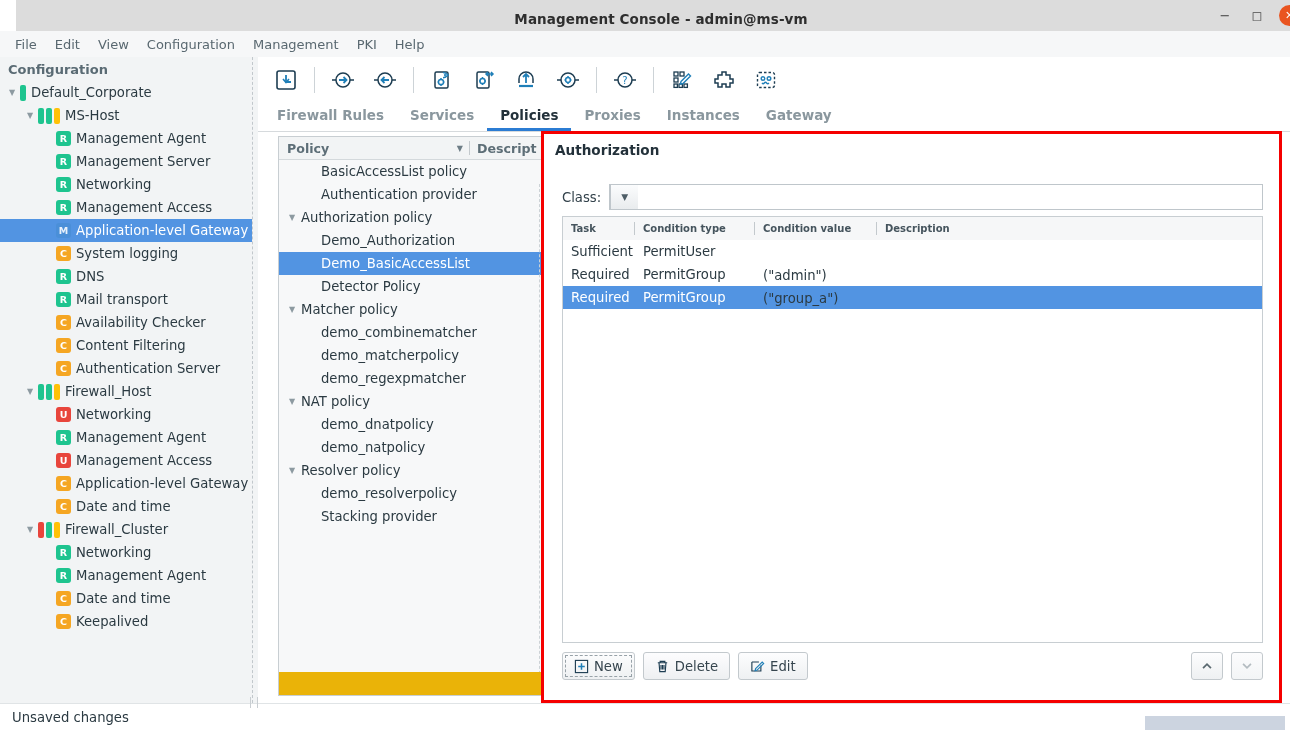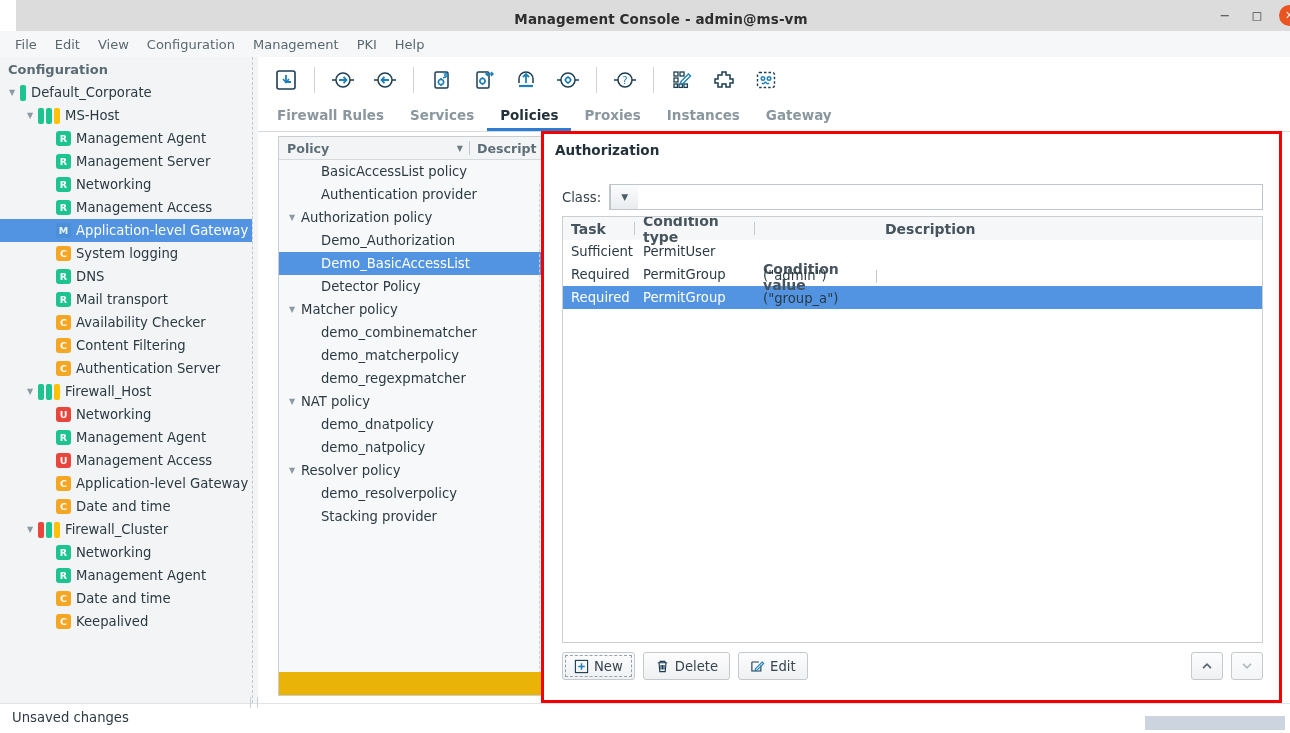--- a/index.html
+++ b/index.html
@@ -138,21 +138,21 @@
   .combo .arrow {
     width: 28px; border-left: 1px solid #bfc6cb;
     background: linear-gradient(#fbfcfd, #e9ecee);
     display: flex; align-items: center; justify-content: center; color: #4d5d66; font-size: 9px;
   }
 
   .table-wrap {
     position: absolute; left: 18px; top: 82px; right: 16px; height: 427px;
     border: 1px solid #c8ced2; background: #ffffff; overflow: hidden;
   }
-  .th-row { display: flex; align-items: flex-start; height: 23px; background: #f6f7f8; font-size: 14px; font-weight: bold; color: #45545d; }
+  .th-row { display: flex; align-items: flex-end; height: 23px; background: #f6f7f8; font-size: 10px; font-weight: bold; color: #45545d; }
   .th { display: flex; align-items: center; height: 23px; }
   .th .lbl { padding-left: 8px; }
   .th .vsep { width: 1px; height: 13px; background: #c3c9cd; margin-left: auto; }
   .c-task { width: 72px; }
   .c-ctype { width: 120px; }
   .c-cval { width: 122px; margin-top: 48px; }
   .c-desc { flex: 1; }
   .tr { display: flex; align-items: center; height: 23px; font-size: 13.2px; color: #2b3a42; }
   .tr.sel { background: #5294e2; color: #fff; }
   .tr .cell { padding-left: 8px; overflow: hidden; white-space: nowrap; }

